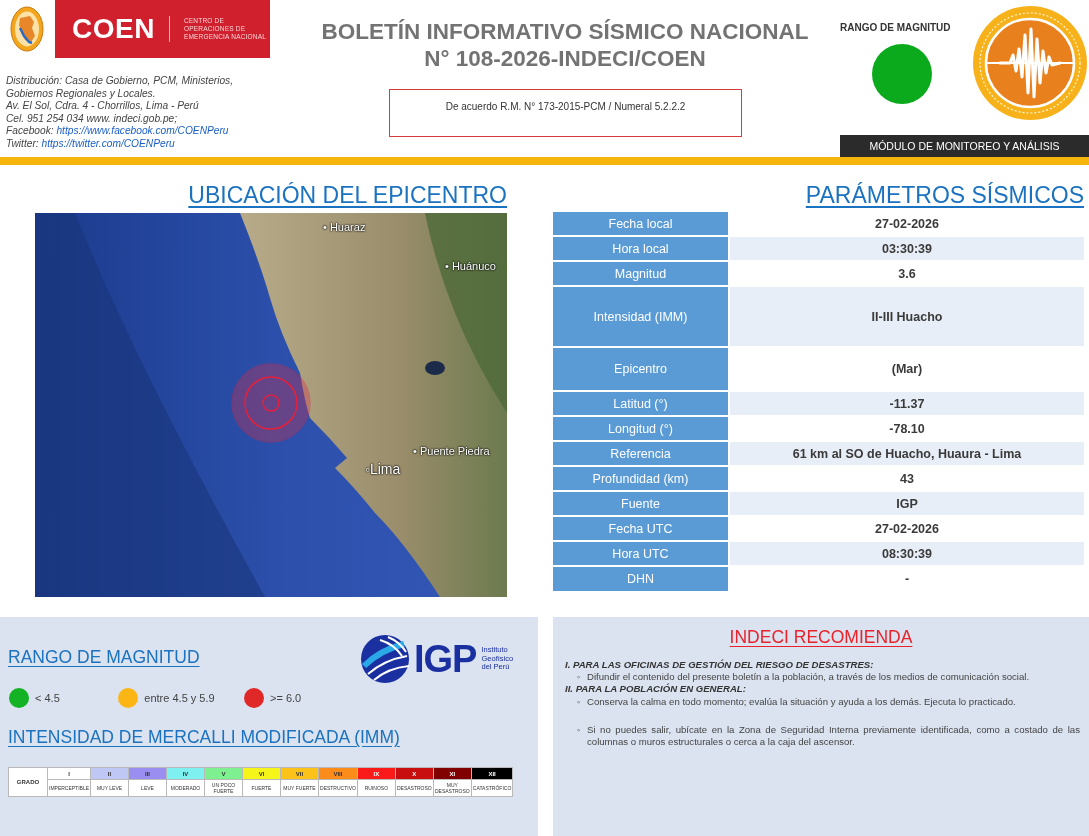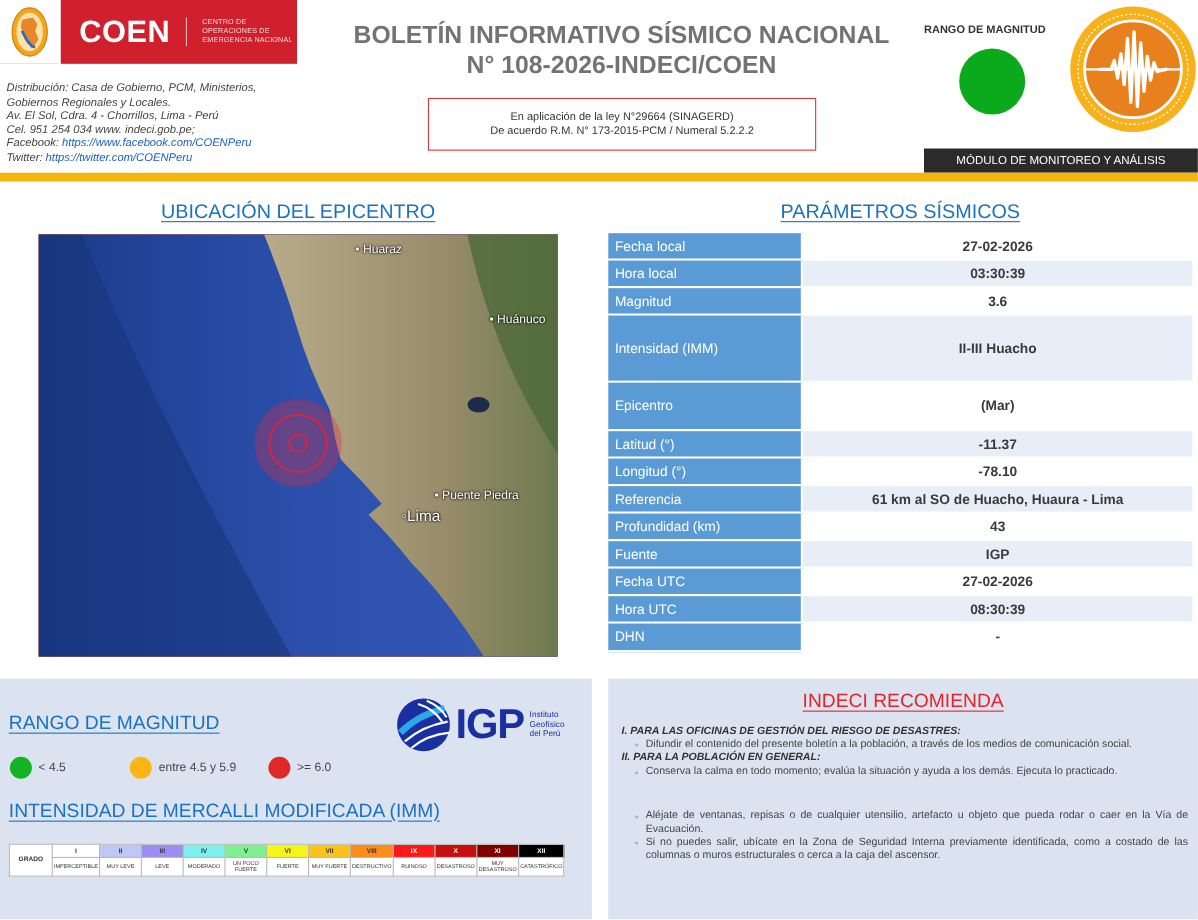--- a/index.html
+++ b/index.html
@@ -50,42 +50,42 @@
     .badge { left: 972px; top: 5px; width: 116px; height: 116px; }
 
     .modulo-bar {
       left: 840px; top: 135px; width: 249px; height: 22px; background: #2b2b2b;
       color: #fff; font-size: 10.5px; text-align: center; line-height: 23px;
     }
     .yellow-bar { left: 0; top: 157px; width: 1089px; height: 8px; background: #f6b50b; }
 
     
     .sec-title {
-      color: #1a72c0; font-size: 18px; text-decoration: underline; text-underline-offset: 3px;
-      text-align: center;
+      color: #1a72c0; font-size: 23px; text-decoration: underline; text-underline-offset: 3px;
+      text-align: right;
     }
 
     
     .map {
       left: 35px; top: 213px; width: 472px; height: 384px; overflow: hidden;
       background: #7f1d1d;
     }
     .map svg { display: block; }
     .map-label { color: #fff; font-size: 11px; text-shadow: 0 0 2px #000, 0 0 2px #000; position: absolute; }
 
     
     .params {
       left: 553px; top: 212px; width: 531px;
       border-collapse: separate; border-spacing: 0;
     }
     .params td {
       font-size: 12.5px; border-bottom: 2px solid #fff; padding: 0 6px;
     }
     .params td.lab {
-      background: #5b9bd5; color: #fff; width: 177px; border-right: 2px solid #fff;
+      background: #5b9bd5; color: #fff; width: 177px; border-right: 2px solid #fff; text-align: center;
     }
     .params td.val { text-align: center; font-weight: bold; color: #3a3a3a; }
     .params tr:nth-child(odd) td.val { background: #ffffff; }
     .params tr:nth-child(even) td.val { background: #e8eef7; }
 
     
     .panel-left { left: 0; top: 617px; width: 538px; height: 219px; background: #dbe3f0; }
     .panel-right { left: 553px; top: 617px; width: 536px; height: 219px; background: #dbe3f0; }
 
     .rm-title { left: 8px; top: 647px; font-size: 17.5px; color: #1a72c0; text-decoration: underline; text-underline-offset: 3px; }
@@ -144,21 +144,20 @@
   <div><span>Facebook: </span><a>https://www.facebook.com/COENPeru</a></div>
   <div><span>Twitter: </span><a>https://twitter.com/COENPeru</a></div>
 </div>
 
 <div class="abs main-title">
   <div>BOLETÍN INFORMATIVO SÍSMICO NACIONAL</div>
   <div>N° 108-2026-INDECI/COEN</div>
 </div>
 
 <div class="abs law-box">
-  <div>En aplicación de la ley N°29664 (SINAGERD)</div>
   <div>De acuerdo R.M. N° 173-2015-PCM / Numeral 5.2.2.2</div>
 </div>
 
 <div class="abs rango-label">RANGO DE MAGNITUD</div>
 <div class="abs rango-dot"></div>
 
 <div class="abs badge">
   <svg width="116" height="116" viewBox="0 0 116 116">
     <circle cx="58" cy="58" r="57" fill="#f7b21b"></circle>
     <circle cx="58" cy="58" r="50" fill="none" stroke="#fff7d8" stroke-width="1.2" stroke-dasharray="2 2"></circle>
@@ -190,22 +189,22 @@
     <rect width="472" height="384" fill="url(#sea)"></rect>
     <path d="M0 0 L40 0 Q100 150 230 384 L0 384 Z" fill="#183377" opacity="0.55"></path>
     <path d="M205 0 L472 0 L472 384 L405 384 Q370 330 340 300 Q320 275 300 255 L312 245 Q295 225 275 205 Q270 190 265 160 Q245 120 235 85 Q225 50 205 0 Z" fill="url(#land)"></path>
     <path d="M390 0 L472 0 L472 200 Q440 150 420 100 Q400 50 390 0 Z" fill="#4f6a3a" opacity="0.8"></path>
     <ellipse cx="400" cy="155" rx="10" ry="7" fill="#1d2b4a"></ellipse>
     <circle cx="236" cy="190" r="39" fill="#d4304a" opacity="0.35" stroke="#e6203a" stroke-width="1.5"></circle>
     <circle cx="236" cy="190" r="26" fill="none" stroke="#e6203a" stroke-width="1.5"></circle>
     <circle cx="236" cy="190" r="8" fill="none" stroke="#e6203a" stroke-width="1.5"></circle>
   </svg>
   <span class="map-label" style="left:288px; top:8px;">• <span>Huaraz</span></span>
-  <span class="map-label" style="left:410px; top:47px;margin-top:25px;">• <span>Huánuco</span></span>
-  <span class="map-label" style="left:312px; top:232px;padding-left:48px;">• <span>Puente Piedra</span></span>
+  <span class="map-label" style="left:410px; top:47px;">• <span>Huánuco</span></span>
+  <span class="map-label" style="left:330px; top:232px;padding-left:48px;">• <span>Puente Piedra</span></span>
   <span class="map-label" style="left:330px; top:248px; font-size:14px;">◦<span>Lima</span></span>
 </div>
 
 <div class="abs sec-title" style="left:553px; top:182px; width:531px;">PARÁMETROS SÍSMICOS</div>
 
 <table class="abs params">
   <tbody>
       <tr style="height:25px;">
         <td class="lab">Fecha local</td>
         <td class="val">27-02-2026</td>
@@ -335,17 +334,16 @@
 <div class="abs panel-right"></div>
 <div class="abs rec-title">INDECI RECOMIENDA</div>
 
 <div class="abs rec-body">
   <div class="h">I. PARA LAS OFICINAS DE GESTIÓN DEL RIESGO DE DESASTRES:</div>
   <ul>
     <li>Difundir el contenido del presente boletín a la población, a través de los medios de comunicación social.</li>
   </ul>
   <div class="h" style="margin-top:0;">II. PARA LA POBLACIÓN EN GENERAL:</div>
   <ul>
-    <li style="margin-bottom:28px;">Conserva la calma en todo momento; evalúa la situación y ayuda a los demás. Ejecuta lo practicado.</li>
-    <li>Aléjate de ventanas, repisas o de cualquier utensilio, artefacto u objeto que pueda rodar o caer en la Vía de Evacuación.</li>
+    <li style="margin-bottom:16px;">Conserva la calma en todo momento; evalúa la situación y ayuda a los demás. Ejecuta lo practicado.</li>
     <li>Si no puedes salir, ubícate en la Zona de Seguridad Interna previamente identificada, como a costado de las columnas o muros estructurales o cerca a la caja del ascensor.</li>
   </ul>
 </div>
 
 </body></html>

